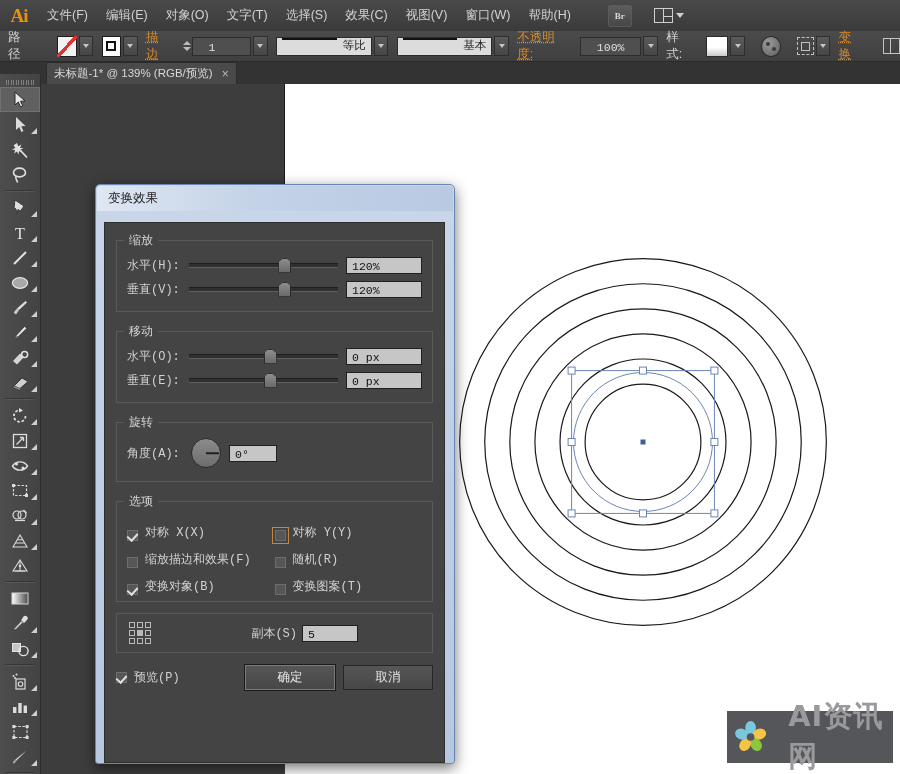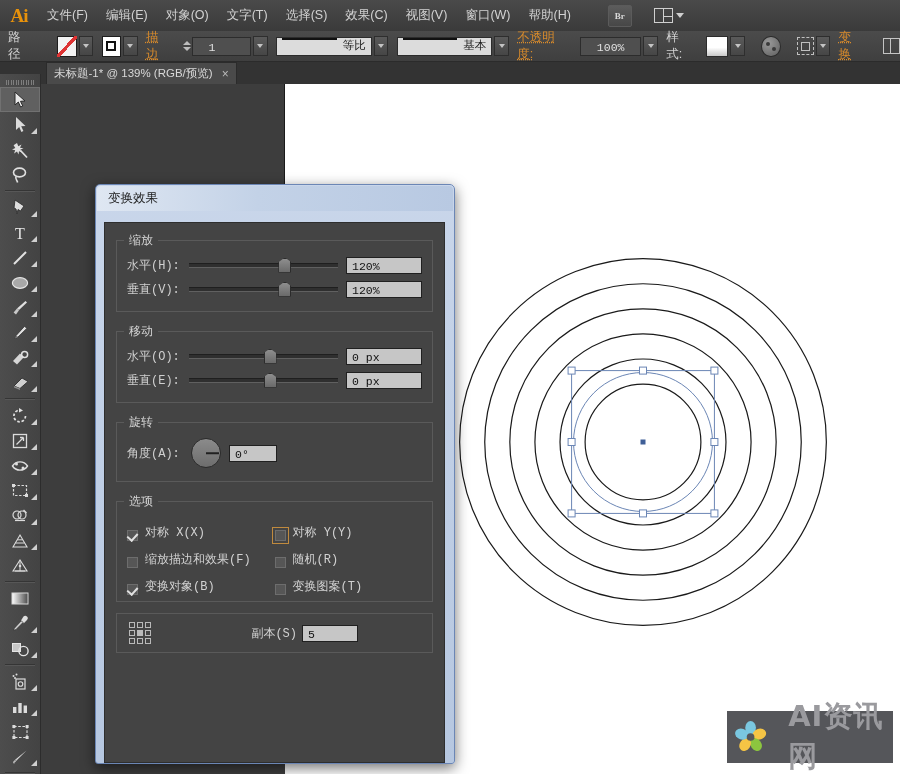--- a/index.html
+++ b/index.html
@@ -608,17 +608,25 @@
               <i></i>
               <i></i>
           </span>
           <span style="display:flex;align-items:center;margin-right:62px;">
             <span class="copylbl">副本(S)</span>
             <span class="tfield sm">5</span>
           </span>
         </div>
       </fieldset>
 
+      <div class="dlg-foot">
+        <label class="prev">
+          <span class="cbx on"></span>
+          <span>预览(P)</span>
+        </label>
+        <div class="btn def">确定</div>
+        <div class="btn">取消</div>
+      </div>
 
     </div>
   </div>
 
 </div>
 
 </body></html>

